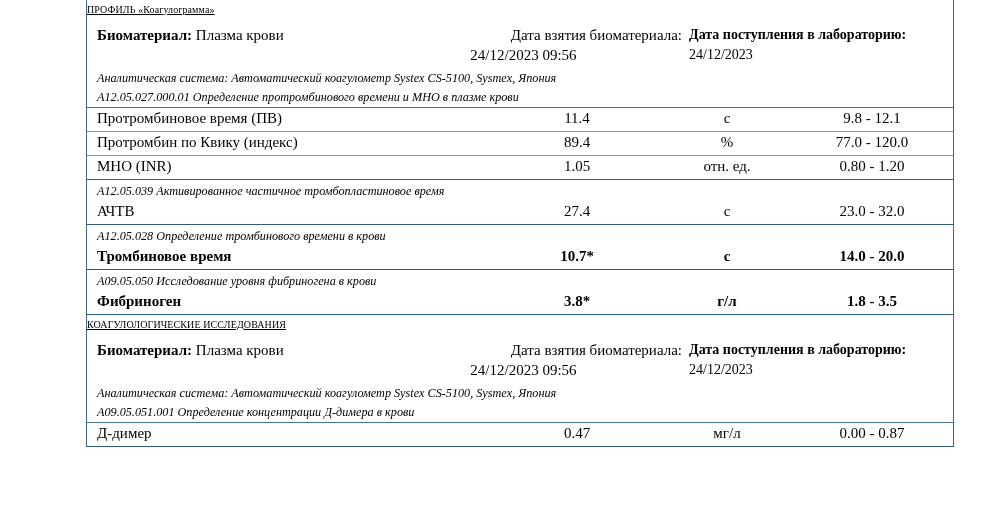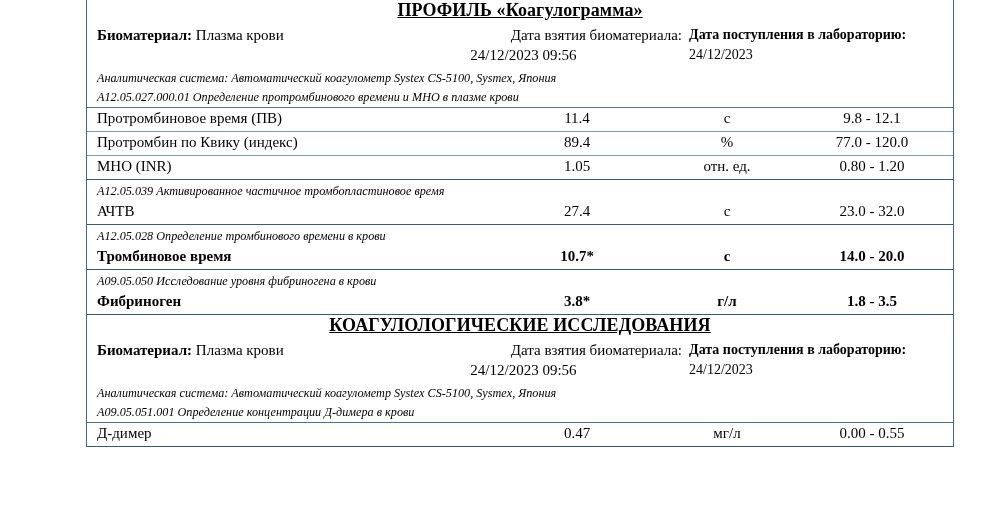--- a/index.html
+++ b/index.html
@@ -36,23 +36,22 @@
 
   .section-divider-top {
     border-top: 1.6px solid #2e5c86;
   }
   .section-divider-bottom {
     border-bottom: 1.9px solid #2e5c86;
   }
 
   
   .title-row {
-    text-align: center;
-    font-weight: bold;
-    font-size: 18px;
+    font-weight: normal;
+    font-size: 10px;
     line-height: 18px;
     padding: 1px 0 2px 0;
   }
   .title-row .title-text {
     text-decoration: underline;
     letter-spacing: 0.1px;
   }
 
   
   .meta-row {
@@ -263,17 +262,17 @@
     </div>
 
     <div class="note">Аналитическая система: Автоматический коагулометр Systex CS-5100, Sysmex, Япония</div>
 
     <div class="note">A09.05.051.001 Определение концентрации Д-димера в крови</div>
 
     <div class="analyte thick-top section-divider-bottom">
       <span class="a-name">Д-димер</span>
       <span class="a-value">0.47</span>
       <span class="a-unit">мг/л</span>
-      <span class="a-ref">0.00 - 0.55</span>
+      <span class="a-ref">0.00 - 0.87</span>
     </div>
 
   </div>
 </div>
 
 </body></html>

